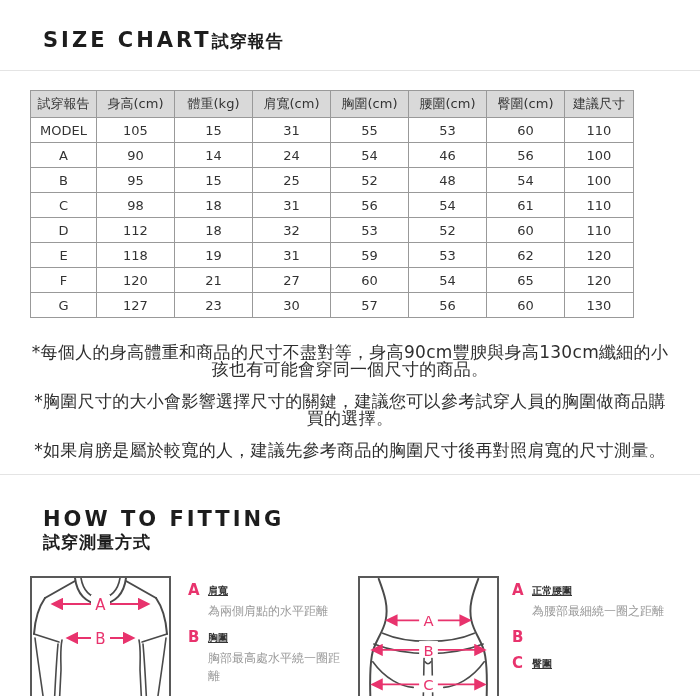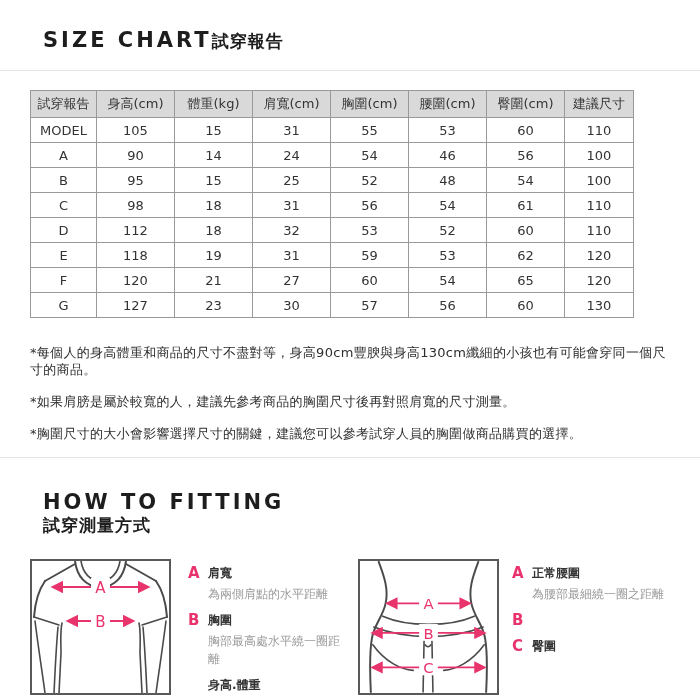--- a/index.html
+++ b/index.html
@@ -28,35 +28,35 @@
   table.size-table col.col-size{width:69px;}
   table.size-table th, table.size-table td{
     border:1px solid var(--table-border);
     font-size:13px;font-weight:400;text-align:center;vertical-align:middle;
     color:var(--text-dark);padding:0;
   }
   table.size-table th{background:var(--header-bg);height:27px;}
   table.size-table td{height:25px;background:#fff;}
 
   .notes{margin:26px 30px 0 30px;}
-  .note{margin:0 0 15px 0;font-size:13px;line-height:17px;color:#2e2e2e;letter-spacing:0.3px;}
+  .note{margin:0 0 15px 0;font-size:17px;line-height:17px;color:#2e2e2e;letter-spacing:0.3px;text-align:center;}
 
   .divider.second{margin-top:3px;}
   .section-title.fitting{padding-top:24px;flex-direction:column;}
 
   .fitting-row{display:flex;align-items:flex-start;margin:22px 0 0 30px;}
   .diagram{width:141px;height:136px;border:2px solid #595959;flex:0 0 141px;background:#fff;}
   .diagram svg{display:block;}
   .diagram.pants{margin-left:15px;}
 
   .legend{display:flex;flex-direction:column;padding:6px 0 0 17px;width:172px;flex:0 0 172px;}
   .legend.right{width:192px;flex:0 0 192px;padding-left:13px;}
   .legend-item{display:flex;margin-bottom:9px;}
   .legend-letter{flex:0 0 20px;width:20px;color:var(--accent-pink);font-size:15px;font-weight:700;line-height:17px;}
-  .legend-title{font-size:12px;font-weight:700;color:#333;line-height:17px;}
+  .legend-title{font-size:10px;font-weight:700;color:#333;line-height:17px;text-decoration:underline;}
   .legend-desc{font-size:12px;color:var(--text-gray);line-height:18px;margin-top:3px;}
 
   .art{stroke:var(--line-art);fill:none;stroke-width:2;stroke-linecap:round;stroke-linejoin:round;}
   .art.thin{stroke-width:1.6;}
   .arrow-line{stroke:var(--accent-pink);stroke-width:1.8;fill:none;}
   .arrowhead{fill:var(--accent-pink);stroke:none;}
   .letter-gap{fill:#ffffff;stroke:none;}
   .arrow-letter{fill:var(--accent-pink);font-size:15px;font-family:"DejaVu Sans",sans-serif;text-anchor:middle;}
 </style>
 </head>
@@ -173,22 +173,22 @@
           <td>57</td>
           <td>56</td>
           <td>60</td>
           <td>130</td>
         </tr>
       </tbody>
   </table>
 
   <div class="notes" id="notes">
       <p class="note">*每個人的身高體重和商品的尺寸不盡對等，身高90cm豐腴與身高130cm纖細的小孩也有可能會穿同一個尺寸的商品。</p>
+      <p class="note">*胸圍尺寸的大小會影響選擇尺寸的關鍵，建議您可以參考試穿人員的胸圍做商品購買的選擇。</p>
       <p class="note">*如果肩膀是屬於較寬的人，建議先參考商品的胸圍尺寸後再對照肩寬的尺寸測量。</p>
-      <p class="note">*胸圍尺寸的大小會影響選擇尺寸的關鍵，建議您可以參考試穿人員的胸圍做商品購買的選擇。</p>
     </div>
 
   <hr class="divider second">
 
   <h1 class="section-title fitting">
     <span class="en">HOW TO FITTING</span>
     <span class="zh">試穿測量方式</span>
   </h1>
 
   <div class="fitting-row">

